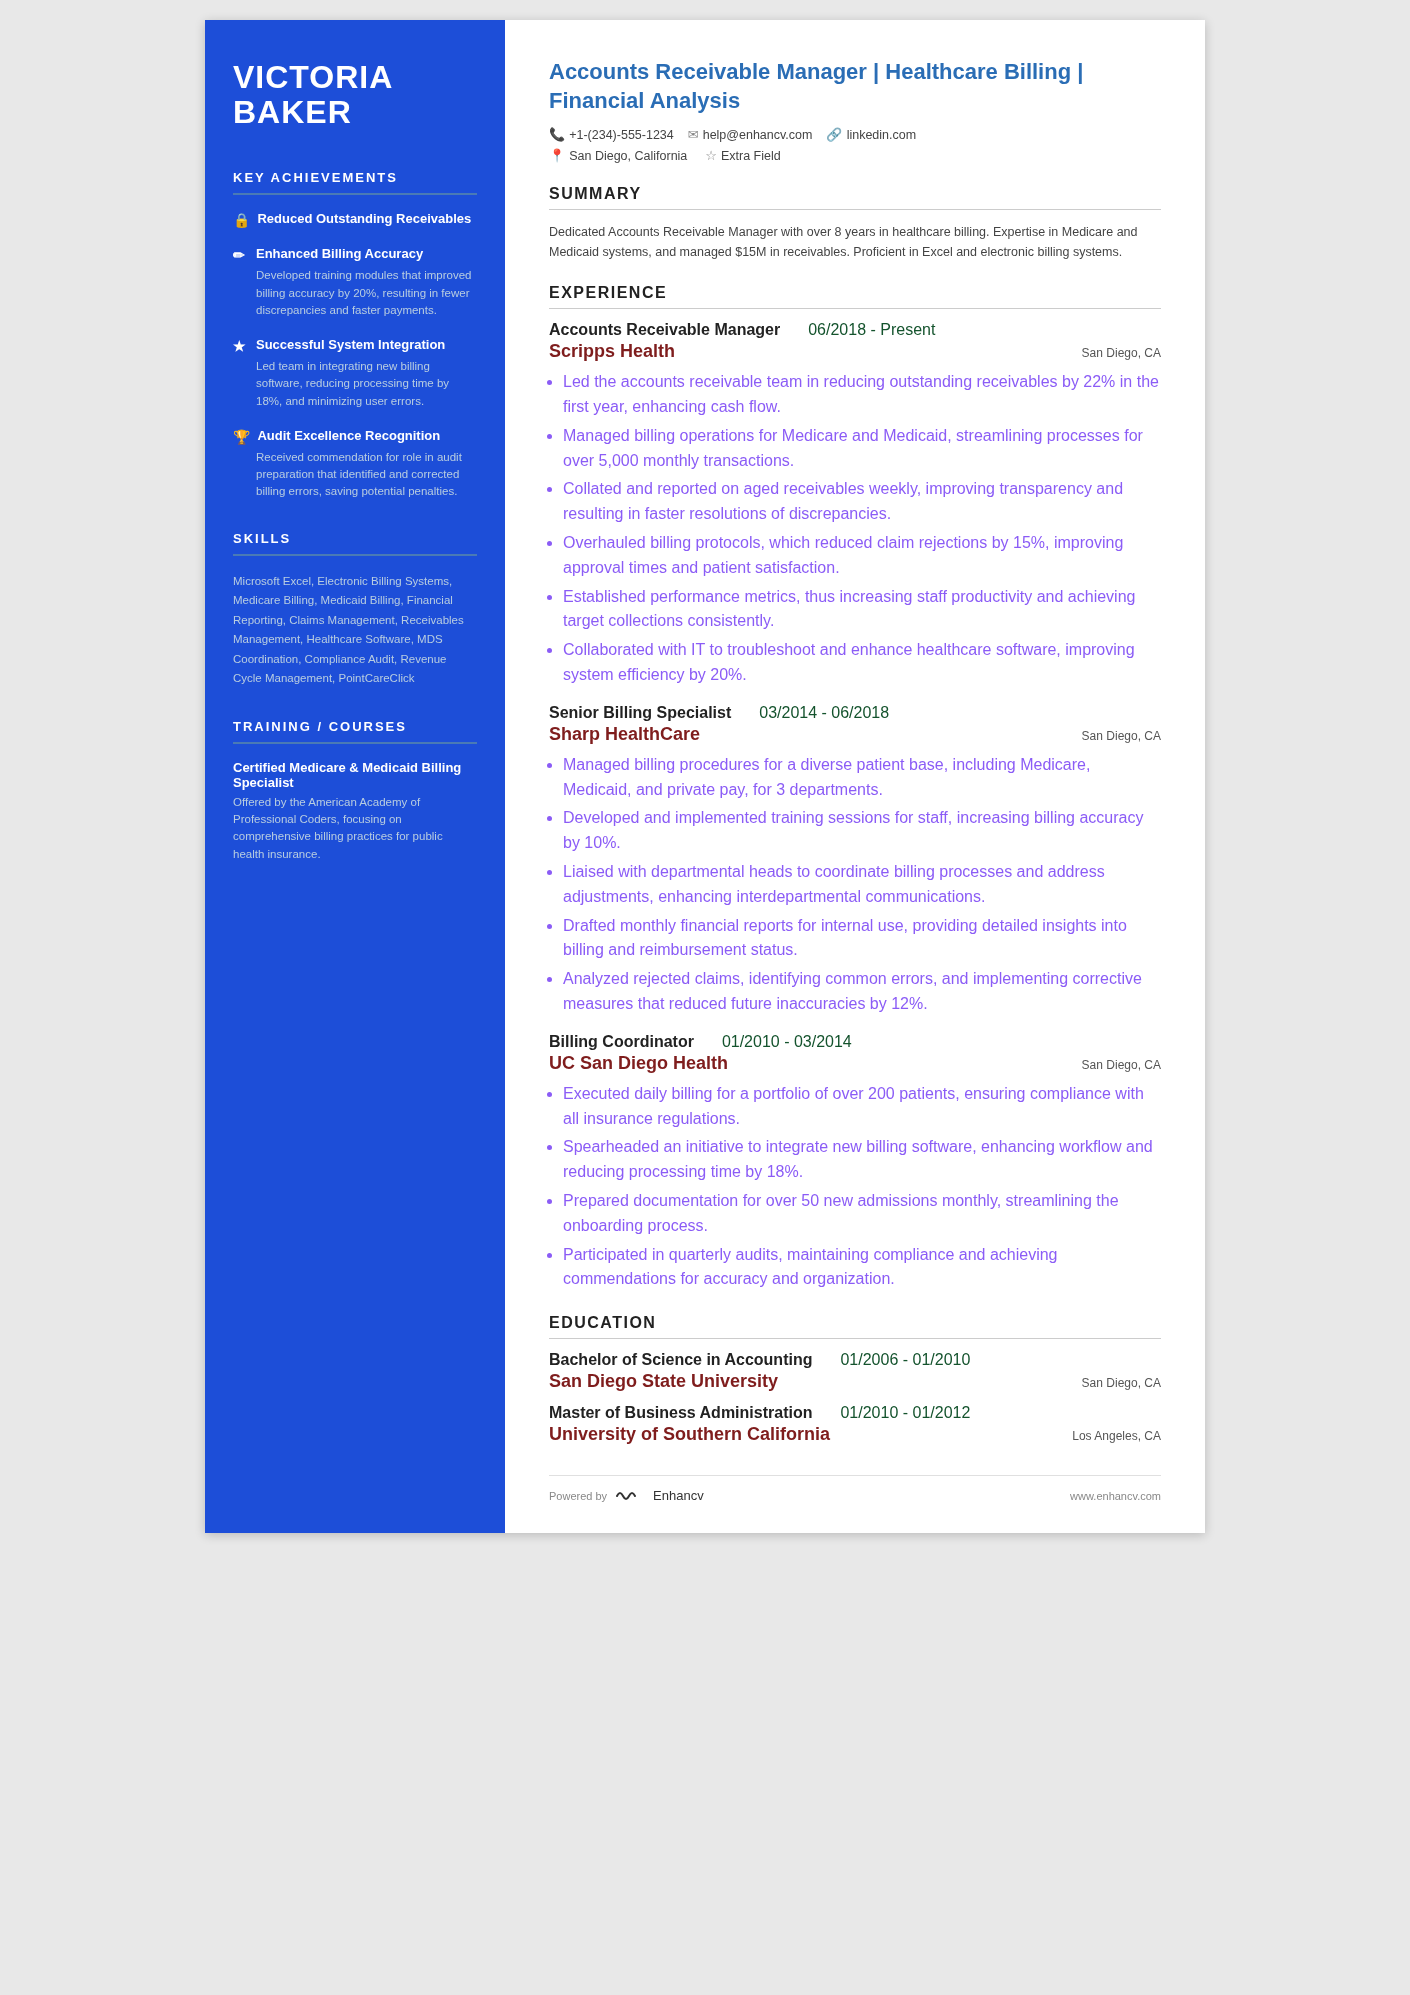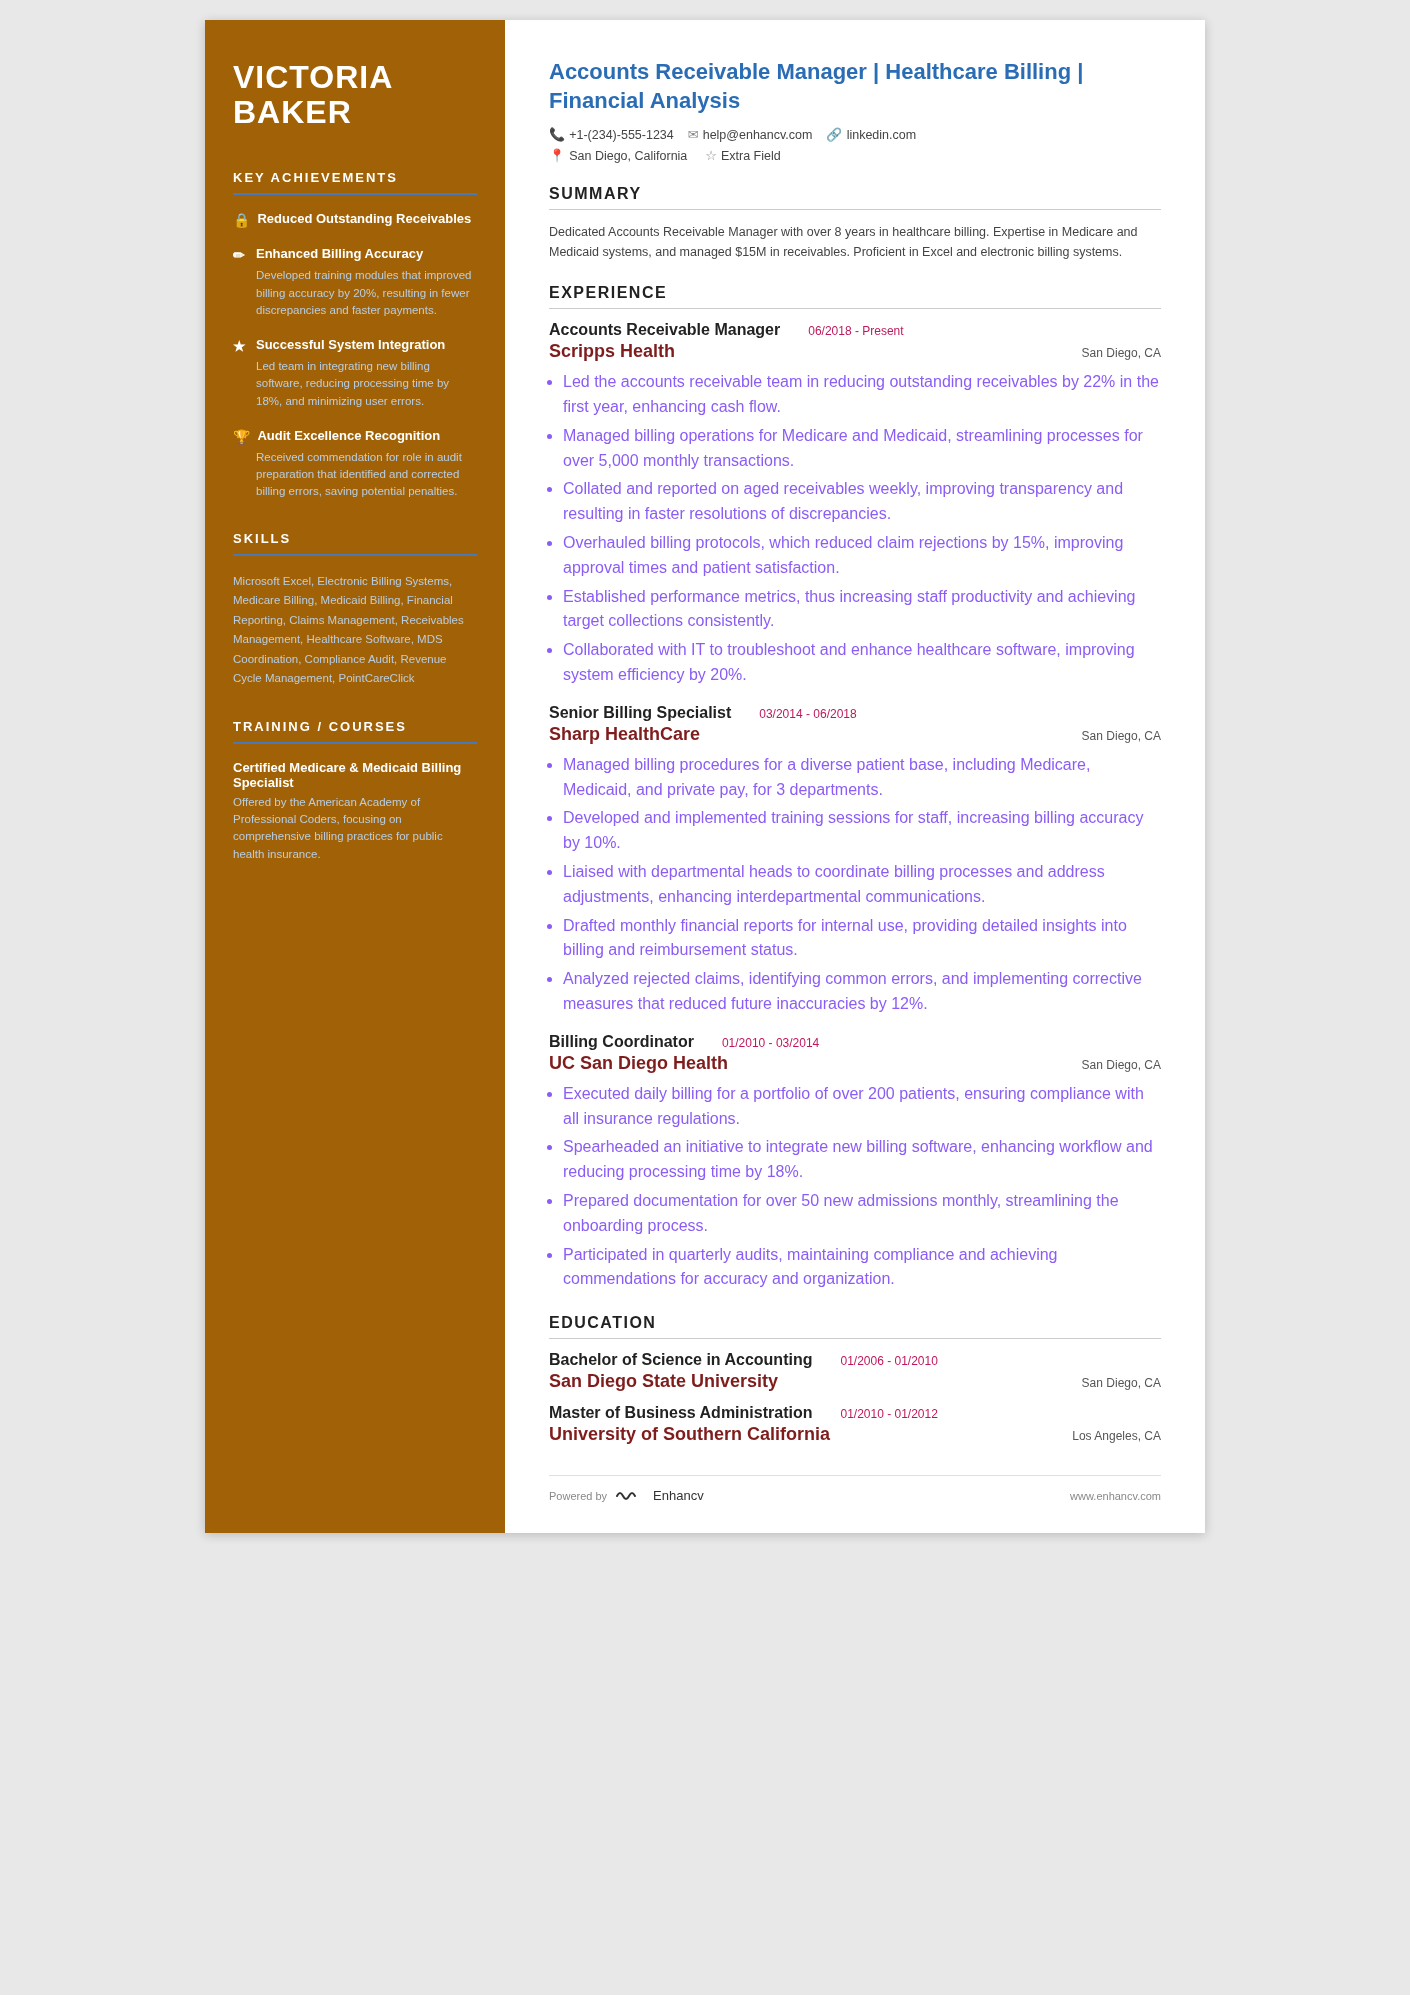--- a/index.html
+++ b/index.html
@@ -14,21 +14,21 @@
       width: 1000px;
       background: #fff;
       display: flex;
       min-height: 1410px;
       box-shadow: 0 2px 10px rgba(0,0,0,0.2);
     }
     
     .sidebar {
       width: 300px;
       min-width: 300px;
-      background: #a16207;
+      background: #1d4ed8;
       color: #fff;
       padding: 40px 28px;
     }
     .sidebar-name {
       font-size: 32px;
       font-weight: 900;
       color: #fff;
       line-height: 1.1;
       margin-bottom: 40px;
       letter-spacing: 1px;
@@ -150,22 +150,22 @@
       display: flex;
       align-items: baseline;
       margin-bottom: 2px;
     }
     .exp-role {
       font-size: 16px;
       font-weight: 700;
       color: #222;
     }
     .exp-date {
-      font-size: 12px;
-      color: #be185d;
+      font-size: 16px;
+      color: #14532d;
       white-space: nowrap;
       padding-left: 28px;
     }
     .exp-company-row {
       display: flex;
       justify-content: space-between;
       align-items: baseline;
       margin-bottom: 8px;
     }
     .exp-company {

